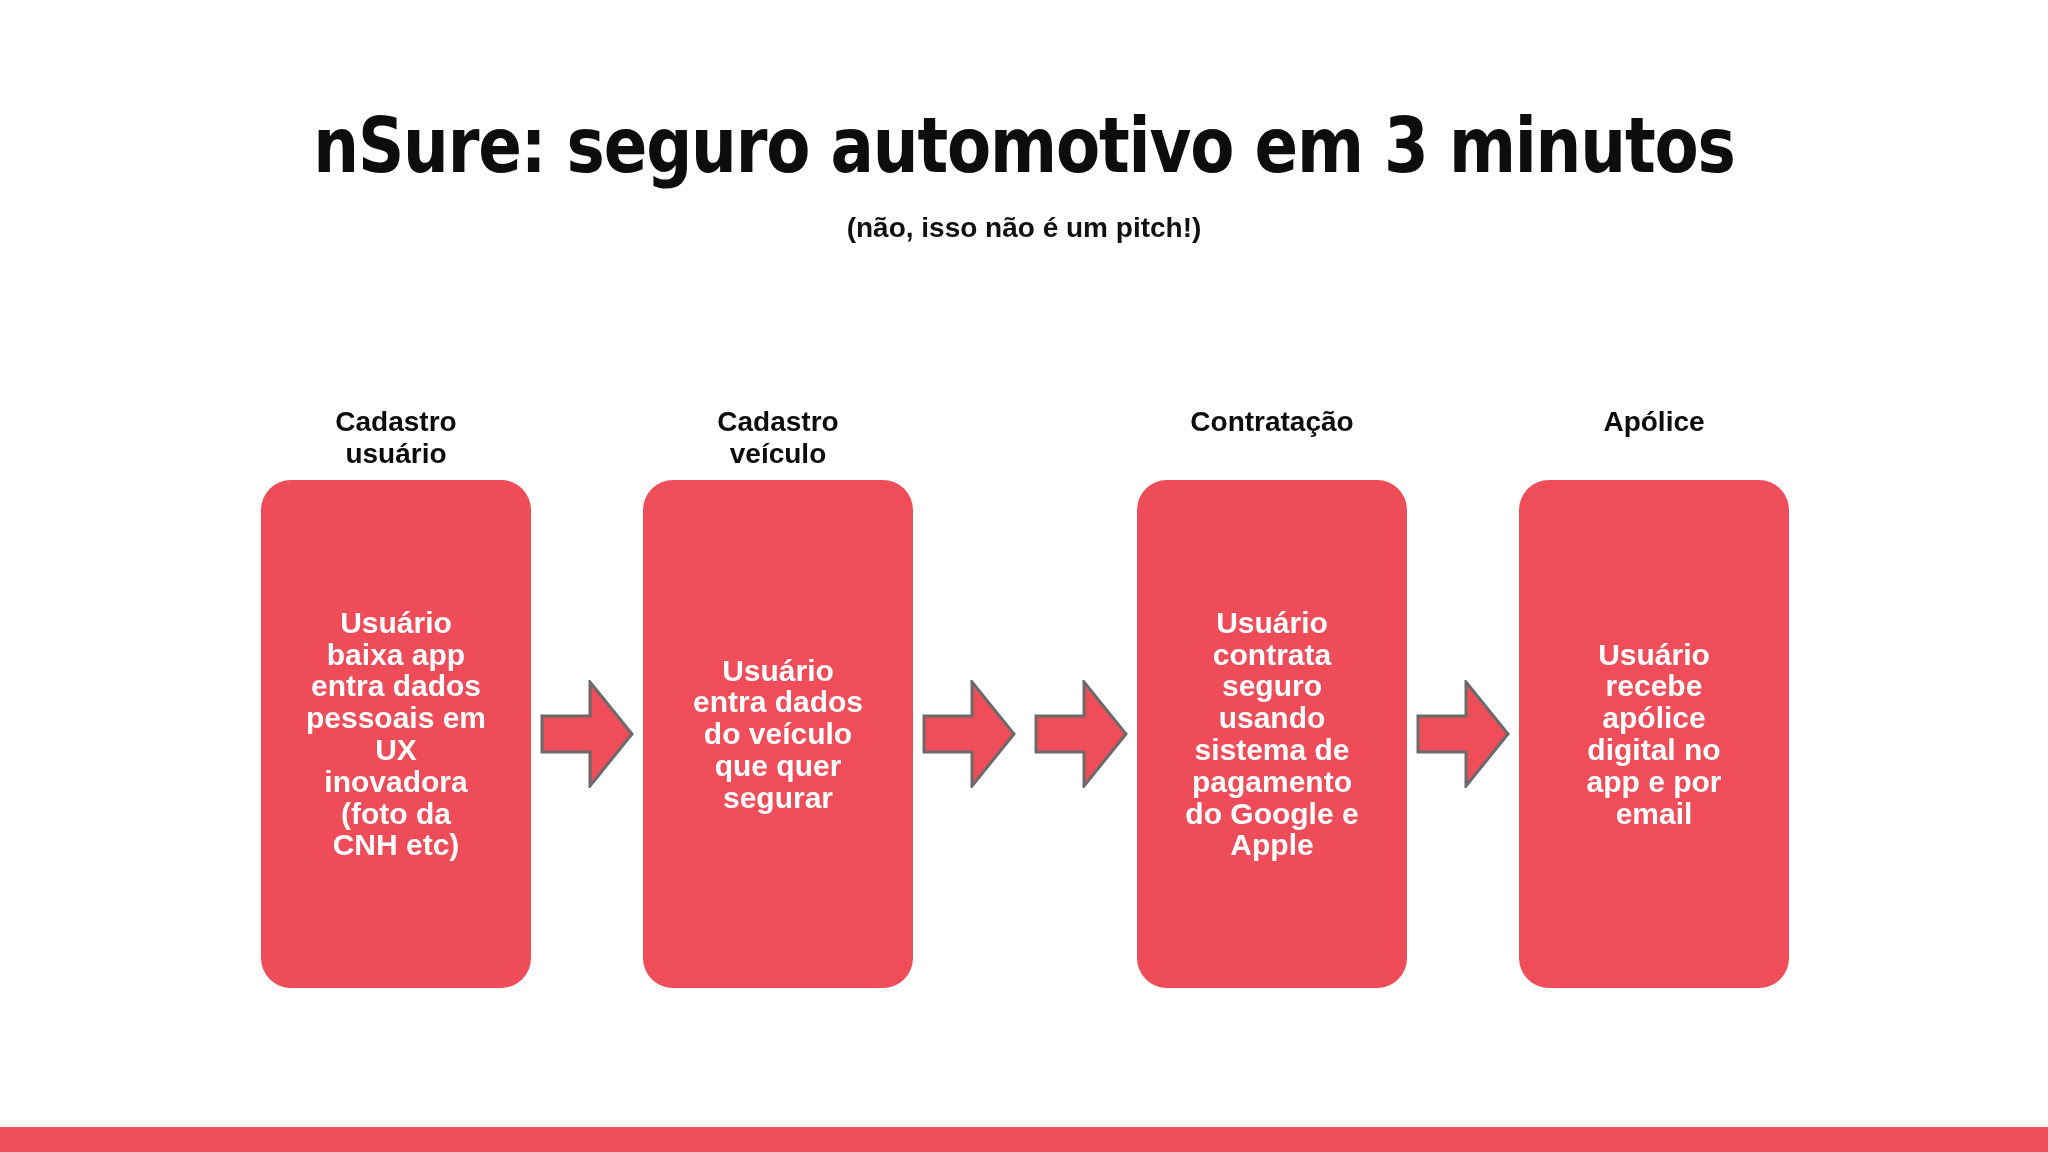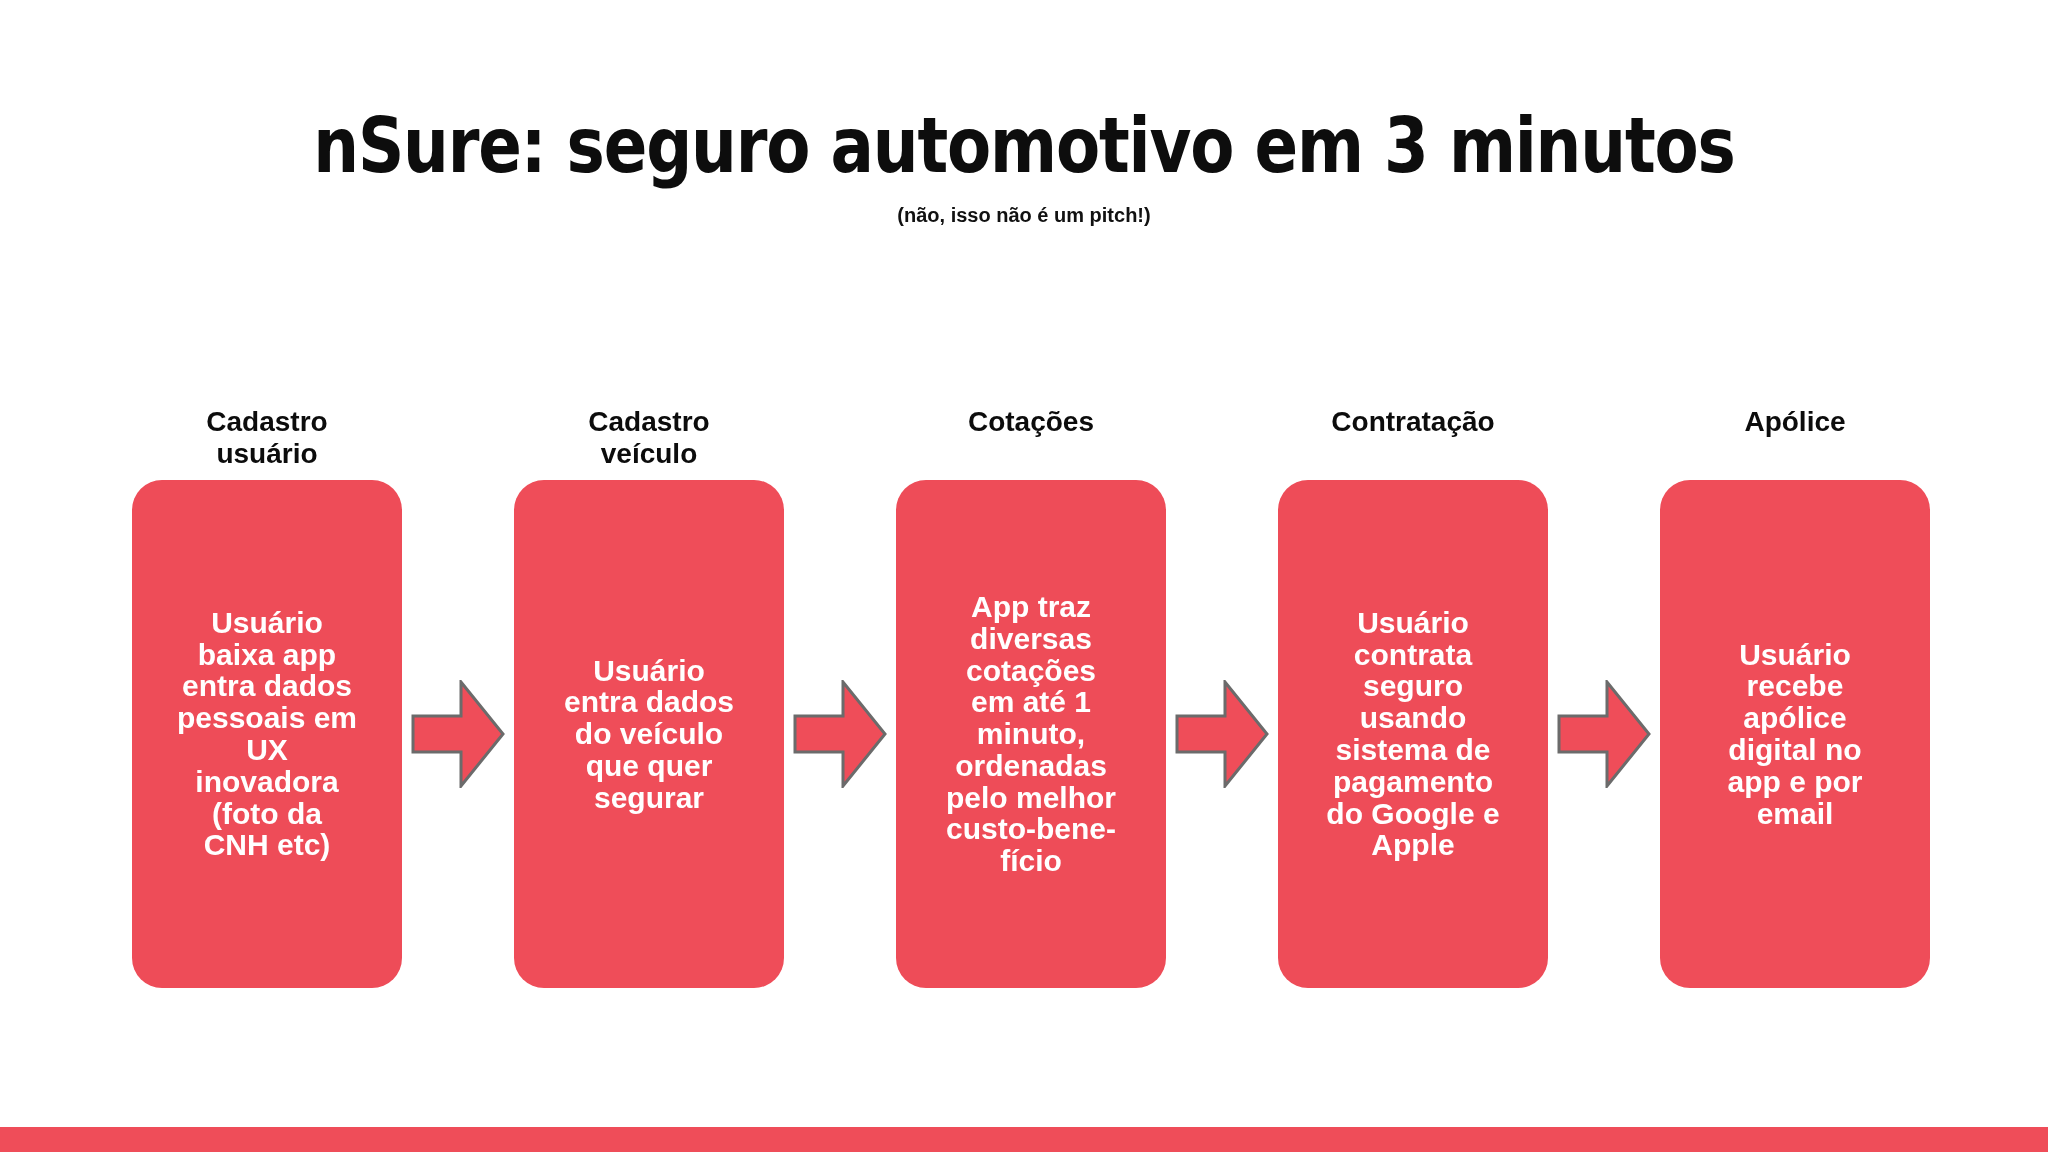--- a/index.html
+++ b/index.html
@@ -29,38 +29,38 @@
     font-size: 76px;
     line-height: 1.05;
     font-weight: bold;
     letter-spacing: -1.2px;
     color: #0d0d0d;
     font-family: "DejaVu Sans", sans-serif;
     font-stretch: condensed;
     transform: scaleX(0.94);
   }
   .slide-subtitle {
-    margin: 4px;
+    margin: 12px;
     padding-top: 14px;
-    font-size: 20px;
+    font-size: 28px;
     font-weight: bold;
     color: #111111;
     font-family: "Liberation Sans", sans-serif;
   }
 
   
   .flow {
     position: absolute;
     left: 120px;
     top: 406px;
     width: 1810px;
     height: 620px;
     display: flex;
     align-items: flex-start;
-    justify-content: flex-end;
+    justify-content: center;
   }
   .flow-step {
     width: 270px;
     flex: 0 0 270px;
     display: flex;
     flex-direction: column;
     align-items: center;
   }
   .step-label {
     font-size: 28px;
@@ -157,34 +157,20 @@
 segurar</div>
     </div>
   </div>
 
   <div class="flow-arrow">
     <svg width="94" height="108" viewBox="0 0 94 108" aria-hidden="true">
       <path d="M2 36 H50 V2 L92 54 L50 106 V72 H2 Z" fill="#ef4d59" stroke="#6b6b6b" stroke-width="3"></path>
     </svg>
   </div>
 
-  <div class="flow-step">
-    <div class="step-label">Cotações</div>
-    <div class="step-card card-3">
-      <div class="step-body">App traz
-diversas
-cotações
-em até 1
-minuto,
-ordenadas
-pelo melhor
-custo-bene-
-fício</div>
-    </div>
-  </div>
 
   <div class="flow-arrow">
     <svg width="94" height="108" viewBox="0 0 94 108" aria-hidden="true">
       <path d="M2 36 H50 V2 L92 54 L50 106 V72 H2 Z" fill="#ef4d59" stroke="#6b6b6b" stroke-width="3"></path>
     </svg>
   </div>
 
   <div class="flow-step">
     <div class="step-label">Contratação</div>
     <div class="step-card card-4">

